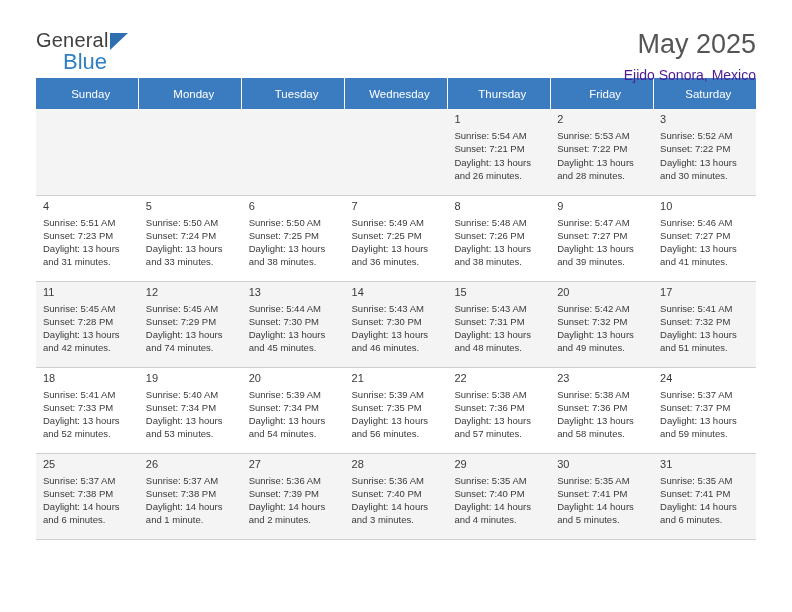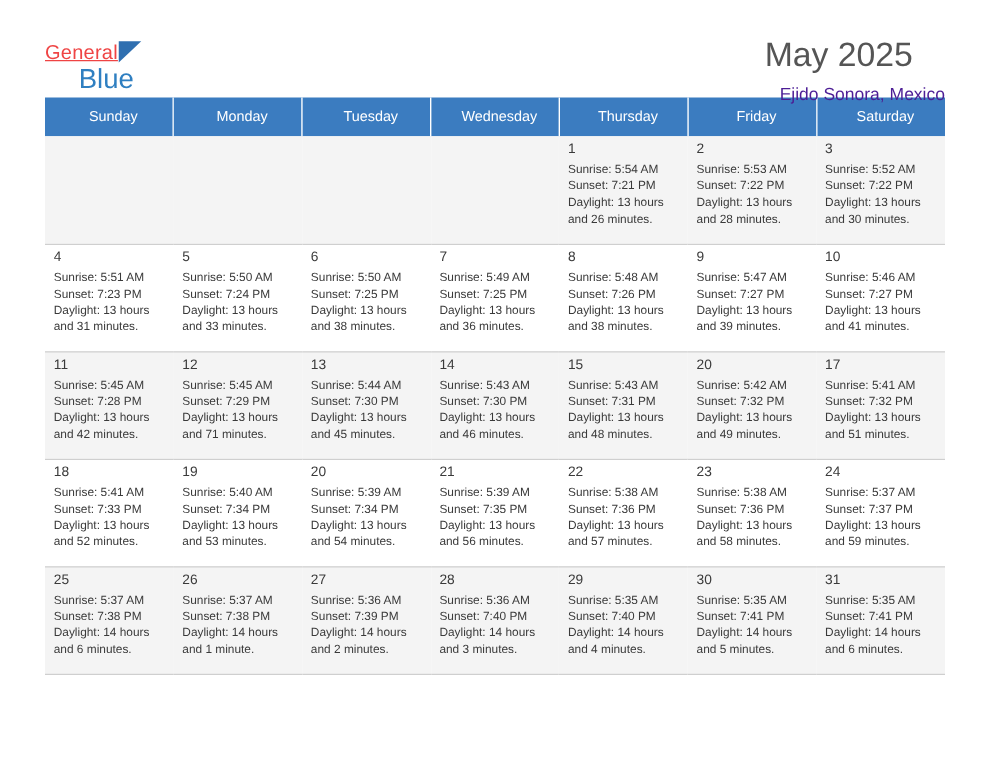--- a/index.html
+++ b/index.html
@@ -28,45 +28,45 @@
     align-items: flex-start;
     padding-top: 30px;
     height: 66px;
     box-sizing: border-box;
   }
   .logo {
     line-height: 1;
     user-select: none;
   }
   .logo-top {
-    font-size: 16px;
-    color: #ef4444;
+    font-size: 20px;
+    color: #404040;
     letter-spacing: 0.2px;
     position: relative;
     display: inline-block;
-    text-decoration: underline;
   }
   .logo-flag {
     display: inline-block;
     width: 0;
     height: 0;
     border-left: 18px solid #2f6fb0;
     border-bottom: 17px solid transparent;
     position: relative;
     top: 3px;
     margin-left: 1px;
   }
   .logo-bottom {
     font-size: 22px;
     color: #2f7fc1;
     margin-top: 1px;
     margin-left: 27px;
     display: block;
   }
   .title-block {
+    text-align: right;
   }
   .month-title {
     font-size: 27px;
     color: #555555;
     font-weight: normal;
     line-height: 1.05;
   }
   .location {
     font-size: 14px;
     color: #4c1d95;
@@ -249,21 +249,21 @@
               <div>Daylight: 13 hours</div>
               <div>and 42 minutes.</div>
             </div>
           </td>
           <td>
             <span class="daynum">12</span>
             <div class="info">
               <div>Sunrise: 5:45 AM</div>
               <div>Sunset: 7:29 PM</div>
               <div>Daylight: 13 hours</div>
-              <div>and 71 minutes.</div>
+              <div>and 74 minutes.</div>
             </div>
           </td>
           <td>
             <span class="daynum">13</span>
             <div class="info">
               <div>Sunrise: 5:44 AM</div>
               <div>Sunset: 7:30 PM</div>
               <div>Daylight: 13 hours</div>
               <div>and 45 minutes.</div>
             </div>

